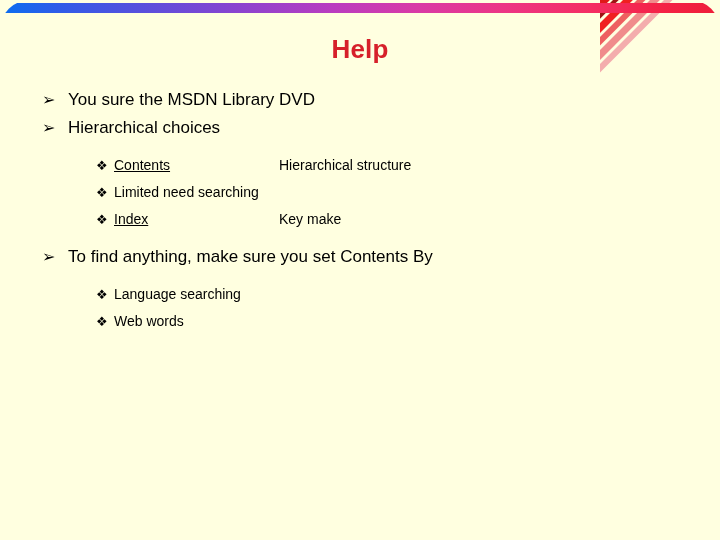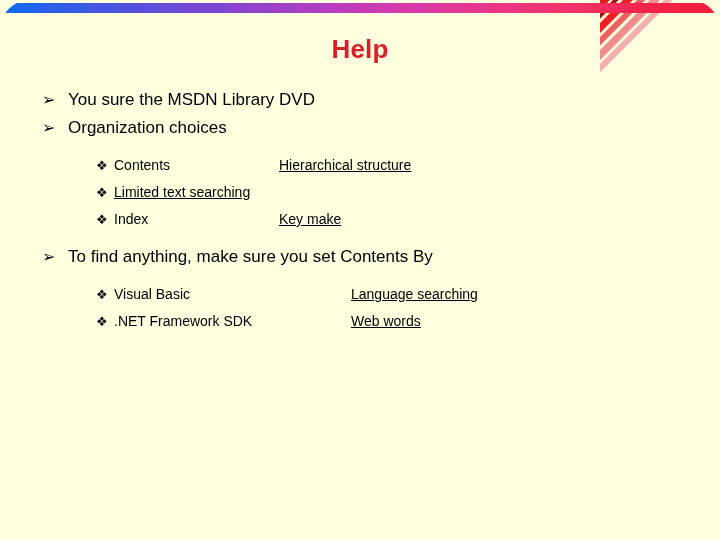--- a/index.html
+++ b/index.html
@@ -123,24 +123,24 @@
     line-height: 26px;
     padding-left: 54px;
   }
   .lvl2 .bullet {
     flex: 0 0 auto;
     width: 18px;
     font-size: 13px;
   }
   .lvl2 .col-a {
     flex: 0 0 auto;
+    text-decoration: underline;
   }
   .lvl2 .col-b {
     flex: 0 0 auto;
-    text-decoration: underline;
   }
 
   
   .group-a .col-a { width: 165px; }
   .group-b .col-a { width: 237px; }
 
   
   #page-number {
     position: absolute;
     right: 62px;
@@ -172,54 +172,52 @@
 
   <div id="body-content">
 
     <div class="lvl1">
       <span class="bullet">➢</span>
       <span class="txt">You sure the MSDN Library DVD</span>
     </div>
 
     <div class="lvl1">
       <span class="bullet">➢</span>
-      <span class="txt">Organization choices</span>
+      <span class="txt">Hierarchical choices</span>
     </div>
 
     <div class="sub-group group-a">
       <div class="lvl2">
         <span class="bullet">❖</span>
         <span class="col-a">Contents</span>
         <span class="col-b">Hierarchical structure</span>
       </div>
       <div class="lvl2">
         <span class="bullet">❖</span>
-        <span class="col-b">Limited text searching</span>
+        <span class="col-b">Limited need searching</span>
       </div>
       <div class="lvl2">
         <span class="bullet">❖</span>
         <span class="col-a">Index</span>
         <span class="col-b">Key make</span>
       </div>
     </div>
 
     <div class="lvl1">
       <span class="bullet">➢</span>
       <span class="txt">To find anything, make sure you set Contents By</span>
     </div>
 
     <div class="sub-group group-b">
       <div class="lvl2">
         <span class="bullet">❖</span>
-        <span class="col-a">Visual Basic</span>
         <span class="col-b">Language searching</span>
       </div>
       <div class="lvl2">
         <span class="bullet">❖</span>
-        <span class="col-a">.NET Framework SDK</span>
         <span class="col-b">Web words</span>
       </div>
     </div>
 
   </div>
 
   <div id="page-number">6</div>
 
 </div>
 

